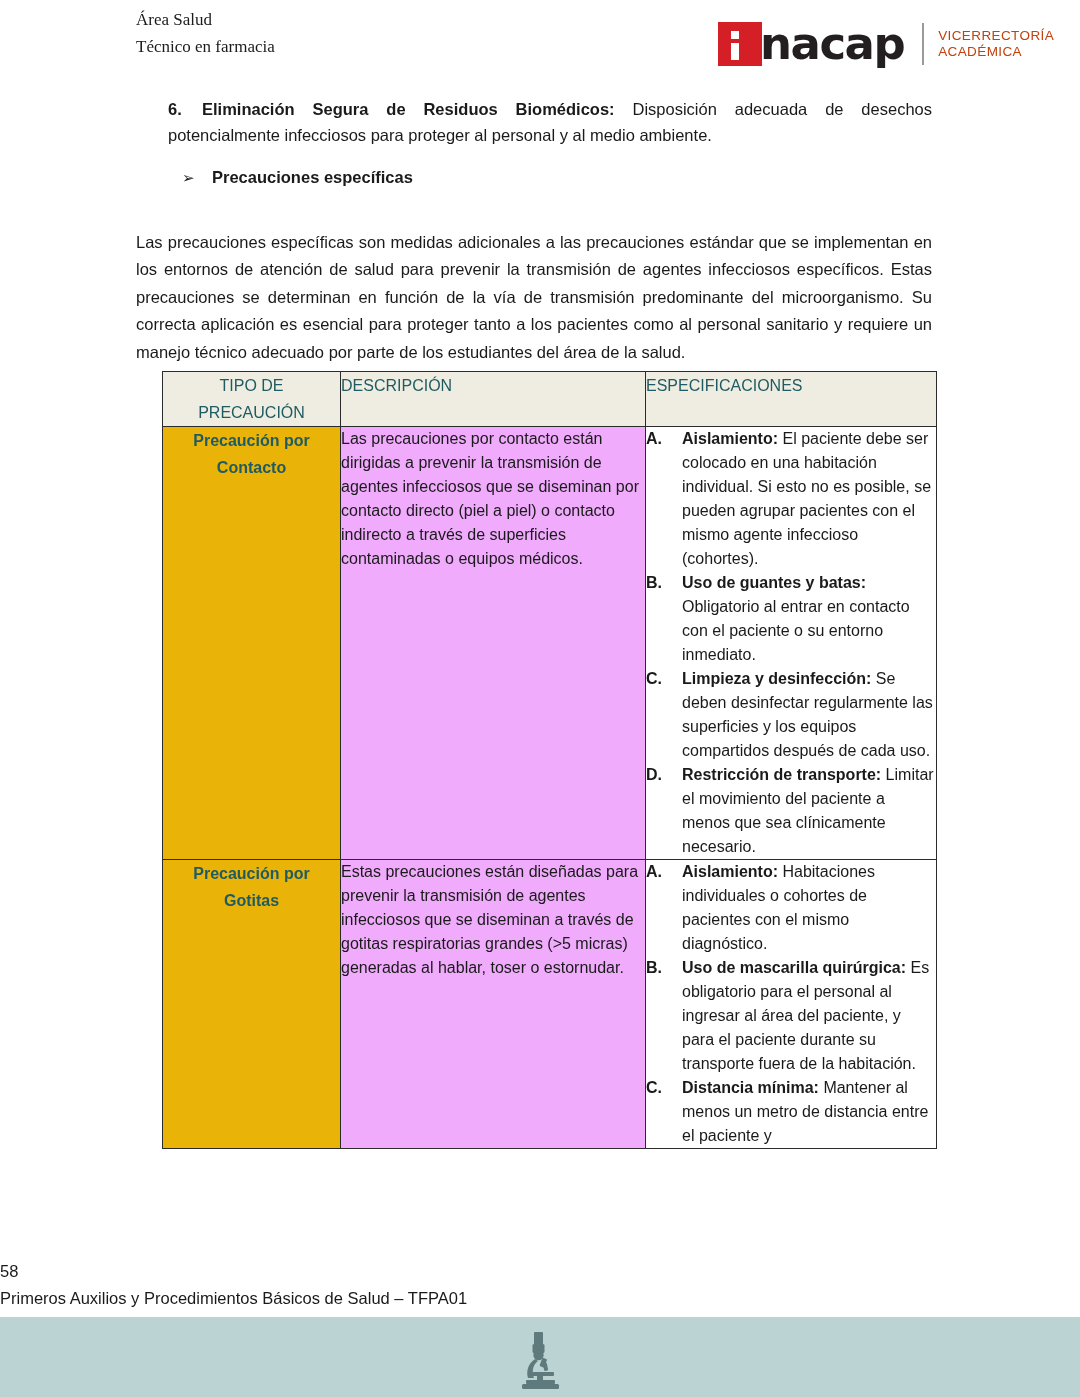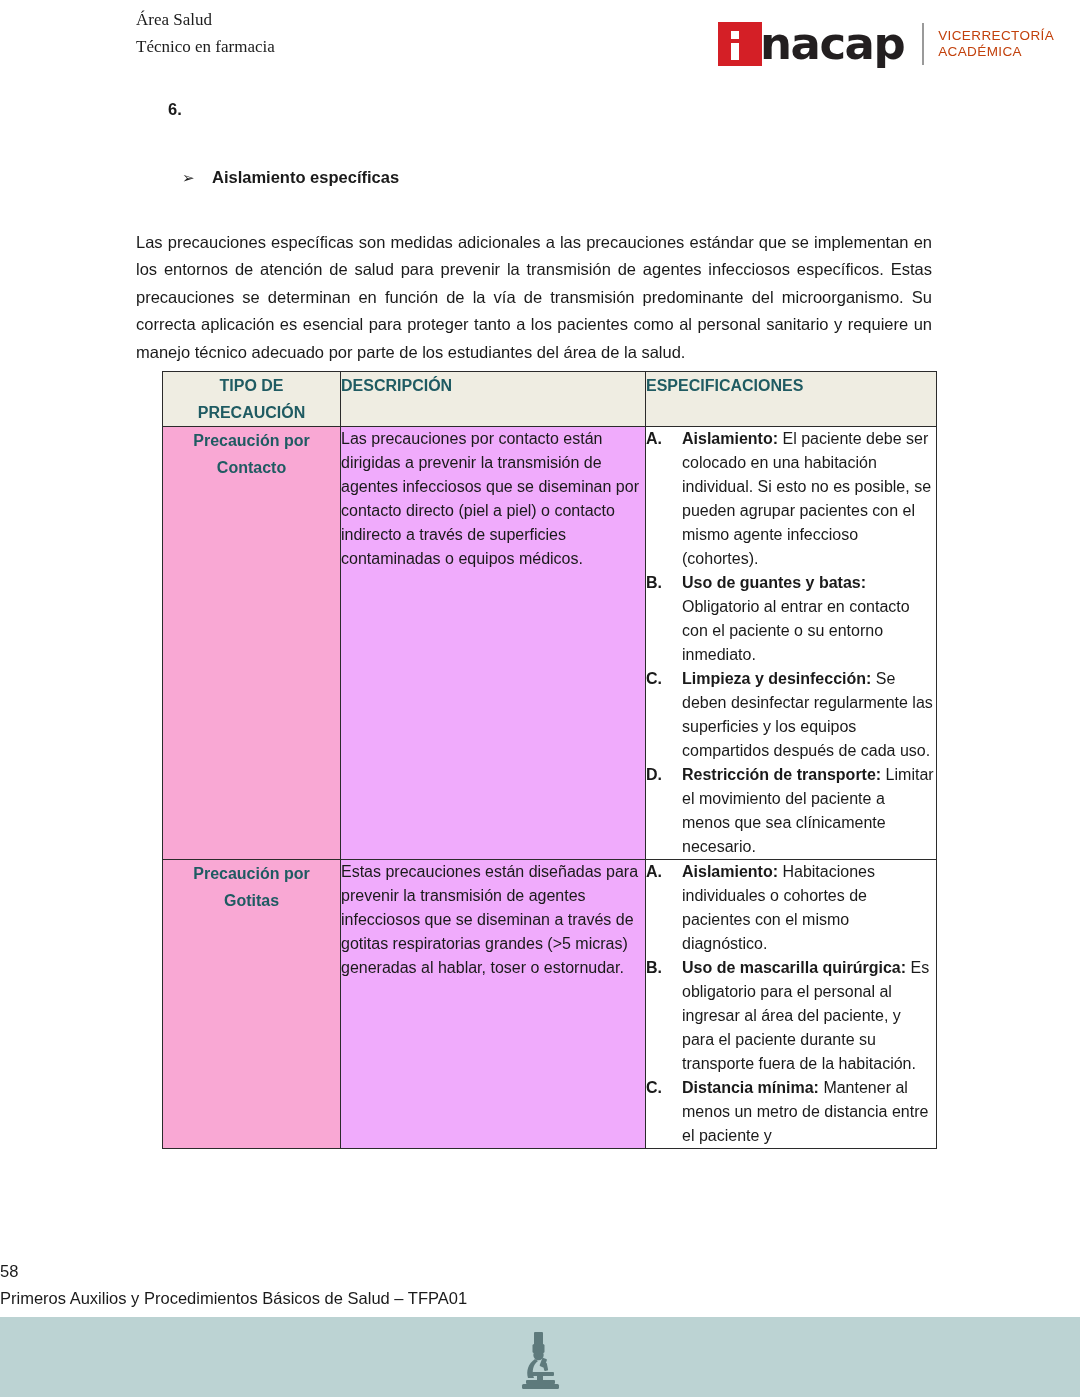--- a/index.html
+++ b/index.html
@@ -154,30 +154,30 @@
     vertical-align: top;
     padding: 0;
   }
   .col-tipo { width: 178px; }
   .col-desc { width: 305px; }
   .col-espec { width: 291px; }
 
   .th-cell {
     background: #EFEDE2;
     color: #1F5B62;
-    font-weight: bold;
+    font-weight: normal;
     font-size: 16px;
     line-height: 27px;
     padding: 9px 10px 10px 10px;
     text-align: left;
   }
   .th-cell.center { text-align: center; padding-left: 6px; padding-right: 6px; }
 
   .cell-tipo {
-    background: #f9a8d4;
+    background: #eab308;
     color: #1F5B62;
     font-weight: bold;
     font-size: 16px;
     line-height: 27px;
     text-align: center;
     padding: 30px 14px 10px 14px;
   }
   .cell-desc {
     background: #f0abfc;
     font-size: 16px;
@@ -261,24 +261,25 @@
       <div>VICERRECTORÍA</div>
       <div>ACADÉMICA</div>
     </div>
   </div>
 </div>
 
 <div class="content">
 
   <div class="numbered-item">
     <span class="num">6.</span>
+    <span class="ni-body"><b>Eliminación Segura de Residuos Biomédicos:</b><span> Disposición adecuada de desechos potencialmente infecciosos para proteger al personal y al medio ambiente.</span></span>
   </div>
 
   <div class="bullet-head">
-    <span class="arrow">➢</span><span>Aislamiento específicas</span>
+    <span class="arrow">➢</span><span>Precauciones específicas</span>
   </div>
 
   <p class="para">Las precauciones específicas son medidas adicionales a las precauciones estándar que se implementan en los entornos de atención de salud para prevenir la transmisión de agentes infecciosos específicos. Estas precauciones se determinan en función de la vía de transmisión predominante del microorganismo. Su correcta aplicación es esencial para proteger tanto a los pacientes como al personal sanitario y requiere un manejo técnico adecuado por parte de los estudiantes del área de la salud.</p>
 
   <table class="precaution-table">
     <colgroup>
       <col class="col-tipo">
       <col class="col-desc">
       <col class="col-espec">
     </colgroup>

